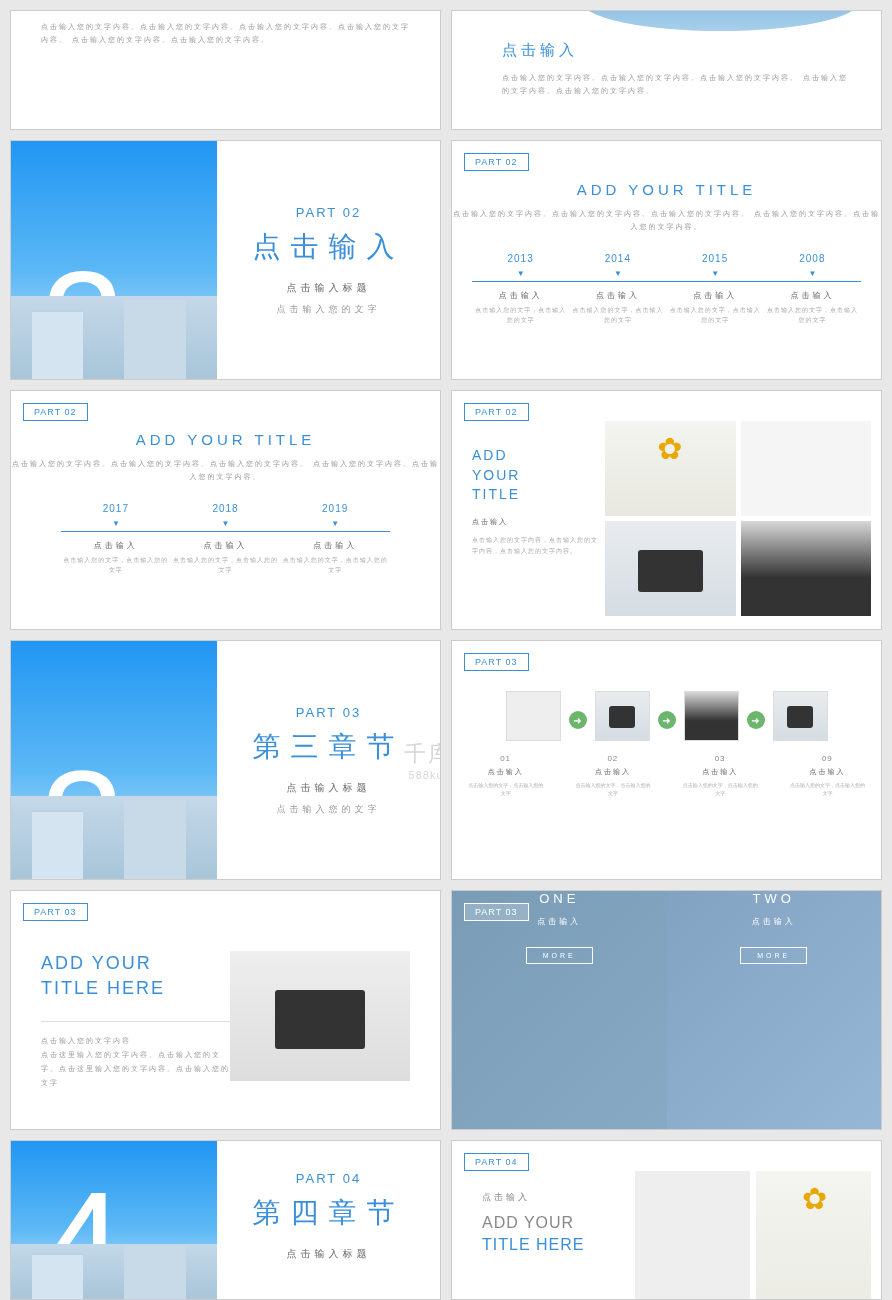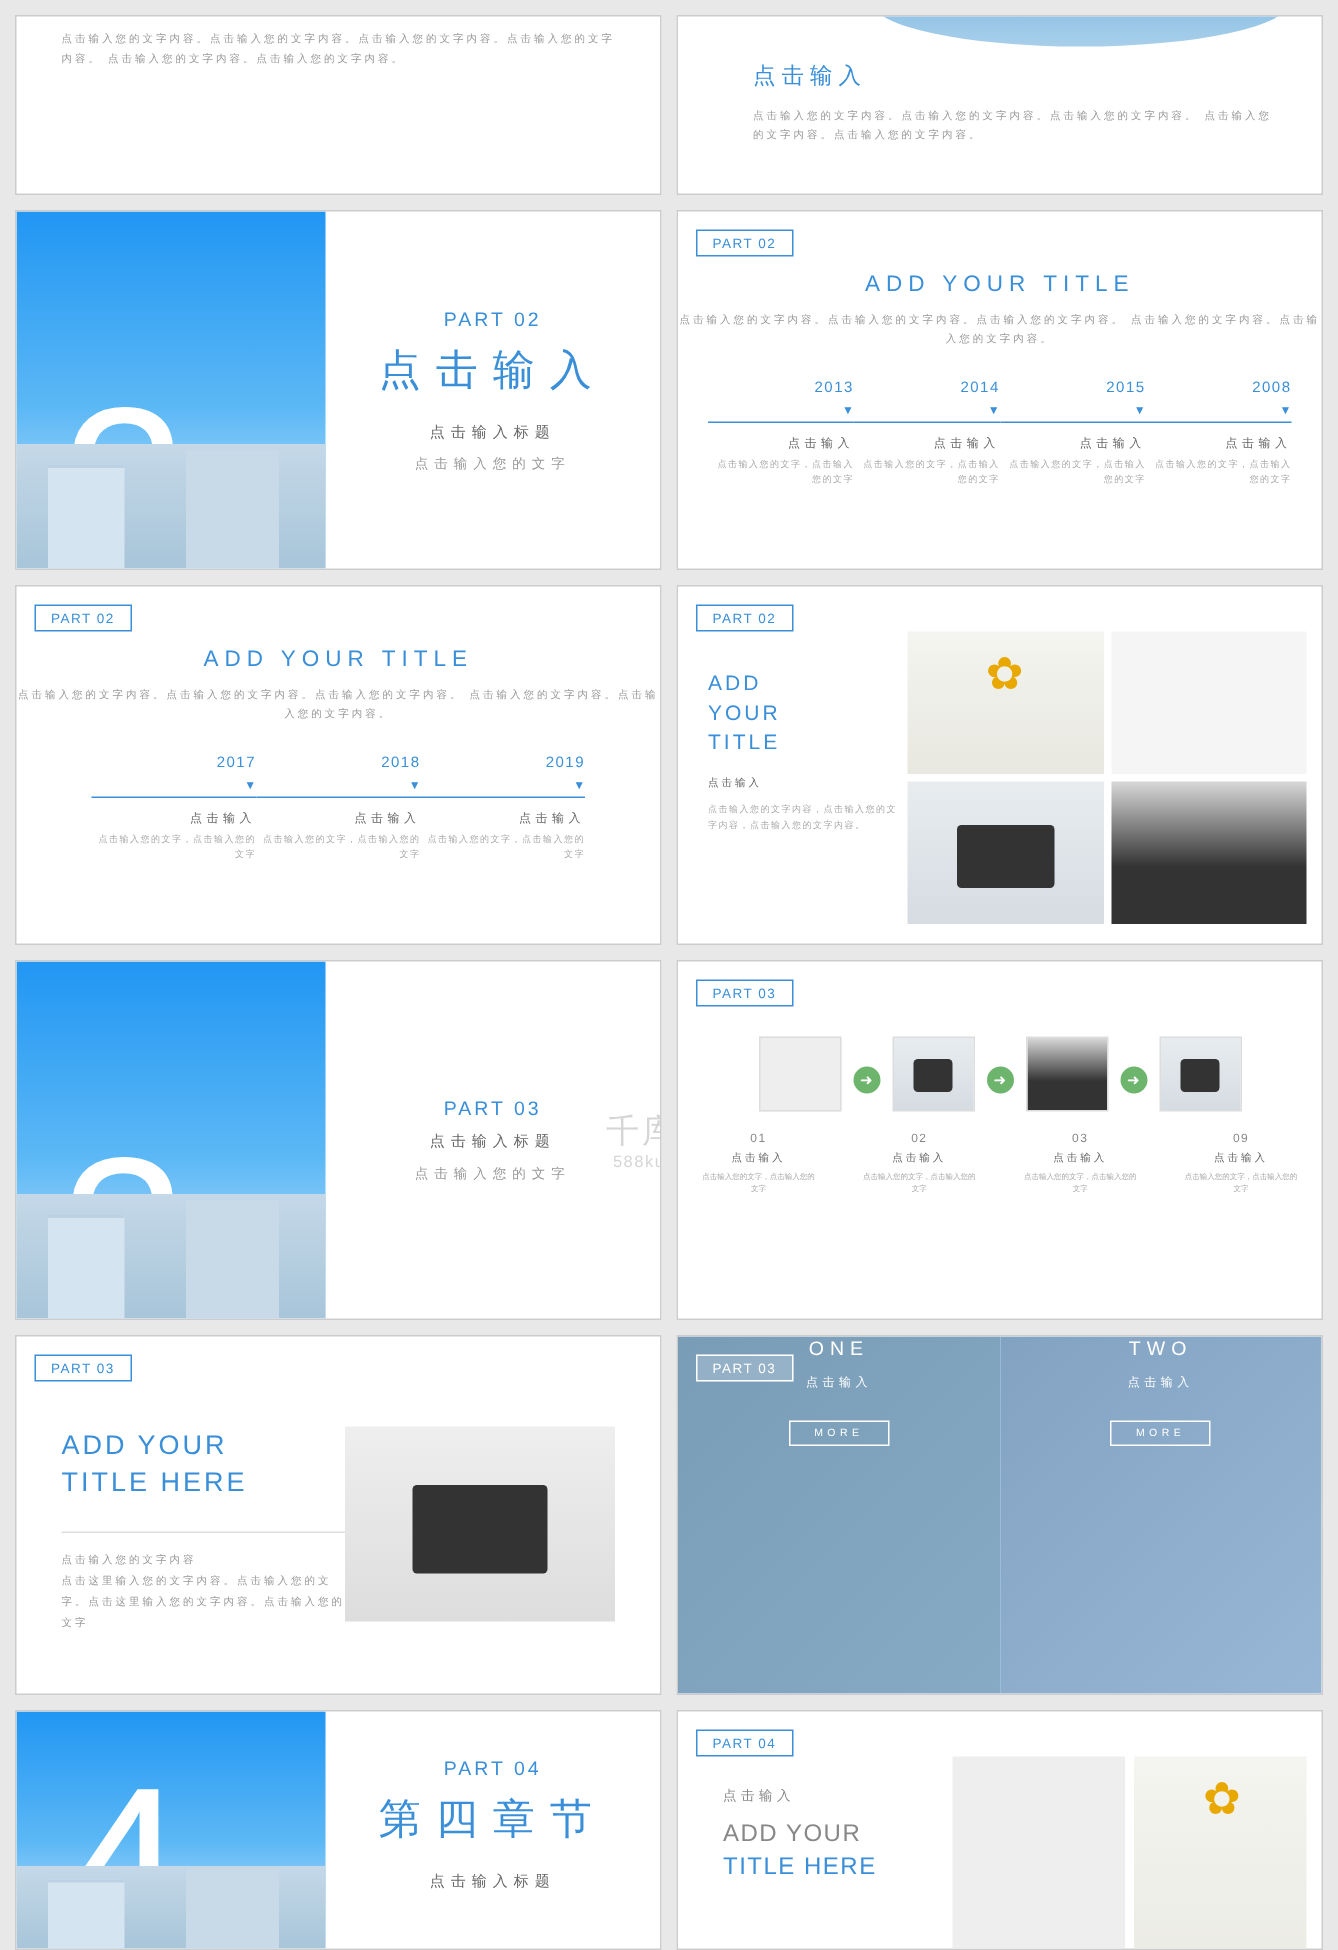--- a/index.html
+++ b/index.html
@@ -19,21 +19,21 @@
 .section-text{flex:1;display:flex;flex-direction:column;align-items:center;justify-content:center;color:#3a8fd8}
 .part-label{font-size:13px;letter-spacing:2px;margin-bottom:8px}
 .chapter{font-size:28px;letter-spacing:10px;margin-bottom:15px}
 .sub1{font-size:10px;color:#666;letter-spacing:4px;margin-bottom:8px}
 .sub2{font-size:9px;color:#999;letter-spacing:4px}
 
 .tl-content{position:absolute;top:40px;left:0;right:0;text-align:center}
 .tl-title{color:#3a8fd8;font-size:15px;letter-spacing:4px;margin-bottom:10px}
 .tl-desc{font-size:7px;color:#999;letter-spacing:2px;line-height:1.8;margin-bottom:20px}
 .tl-row{display:flex;justify-content:space-around;padding:0 20px}
-.tl-item{flex:1;text-align:right}
+.tl-item{flex:1;text-align:center}
 .tl-year{color:#3a8fd8;font-size:10px;letter-spacing:1px;margin-bottom:5px}
 .tl-marker{color:#3a8fd8;font-size:8px;margin-bottom:3px}
 .tl-line{border-top:1px solid #3a8fd8;margin-bottom:8px}
 .tl-label{font-size:8px;color:#666;letter-spacing:3px;margin-bottom:5px}
 .tl-text{font-size:6px;color:#aaa;letter-spacing:1px;line-height:1.6}
 
 .img-block{background:#d8e4ed}
 .laptop-img{background:linear-gradient(#e8ecef,#d5dce2);position:relative}
 .laptop-img:after{content:"";position:absolute;top:30%;left:25%;width:50%;height:45%;background:#333;border-radius:3px}
 .sunflower{background:linear-gradient(#f4f4f0,#e8e8e0);position:relative}
@@ -206,20 +206,21 @@
   </div>
 </div>
 
 <div class="slide section-slide">
   <div class="sky-img">
     <div class="buildings"></div>
     <div class="bignum">3</div>
   </div>
   <div class="section-text">
     <div class="part-label">PART 03</div>
+    <div class="chapter">第三章节</div>
     <div class="sub1">点击输入标题</div>
     <div class="sub2">点击输入您的文字</div>
   </div>
   <div class="wm" style="left:100%"><span>千库网</span><small>588ku.com</small></div>
 </div>
 
 <div class="slide">
   <div class="part-tag">PART 03</div>
   <div class="proc-row">
     <div class="proc-item">

